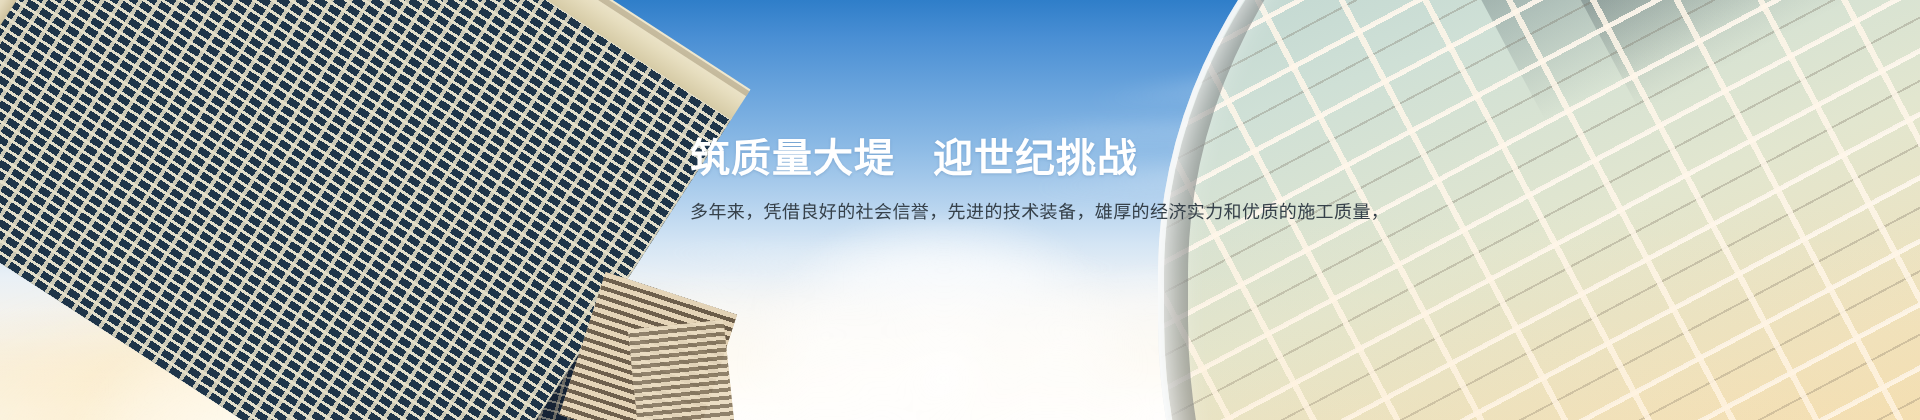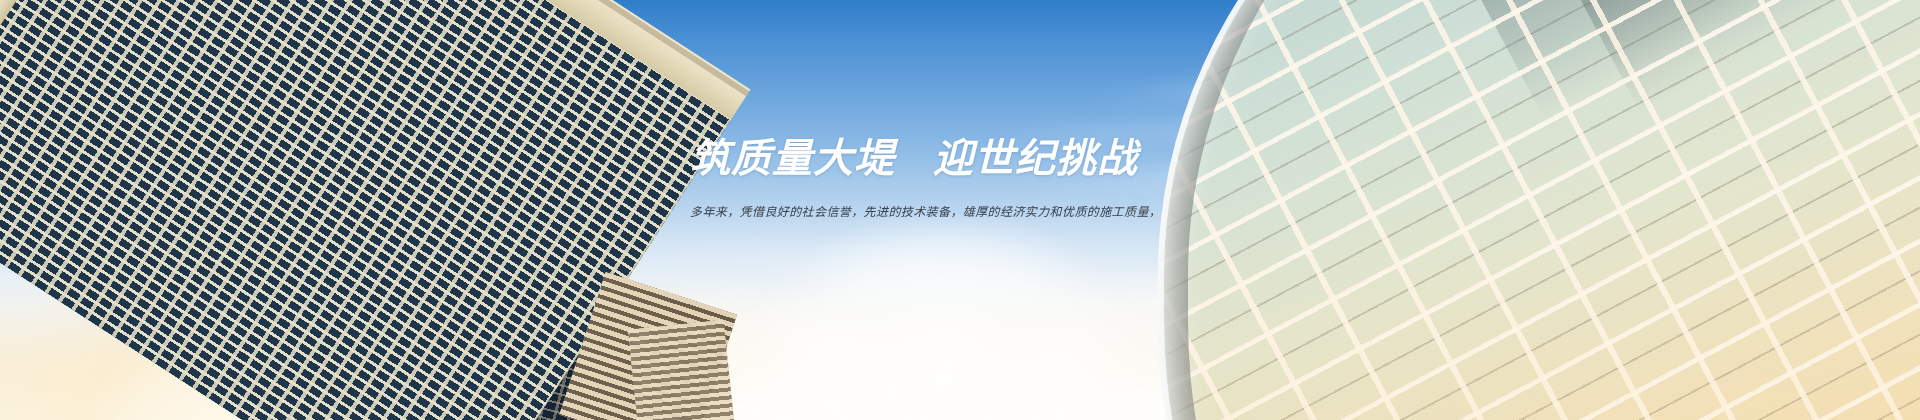--- a/index.html
+++ b/index.html
@@ -5,21 +5,20 @@
 <style>
   html,body{margin:0;padding:0;background:#fff;}
   body{font-family:"Liberation Sans","DejaVu Sans",sans-serif;}
 
   .banner{
     position:relative;
     width:1920px;
     height:420px;
     overflow:hidden;
     background:#4a8ed6;
-    font-style:italic;
   }
 
   
   .sky{
     position:absolute; inset:0;
     background:
       linear-gradient(to bottom,
         #2f7ec9 0%,
         #4a8fd4 9%,
         #6ba5dd 22%,
@@ -305,21 +304,21 @@
     line-height:1.12;
     color:#ffffff;
     letter-spacing:1px;
     white-space:nowrap;
     text-shadow:0 1px 3px rgba(40,80,130,.22);
   }
   .headline .gap{display:inline-block; width:38px;}
   .subcopy{
     margin:18px 0 16px 0;
     font-family:"Liberation Sans","DejaVu Sans",sans-serif;
-    font-size:12px;
+    font-size:18px;
     line-height:27px;
     color:#36414a;
     letter-spacing:.4px;
     white-space:nowrap;
   }
   .subcopy p{margin:0;}
 </style>
 </head>
 <body>
 

